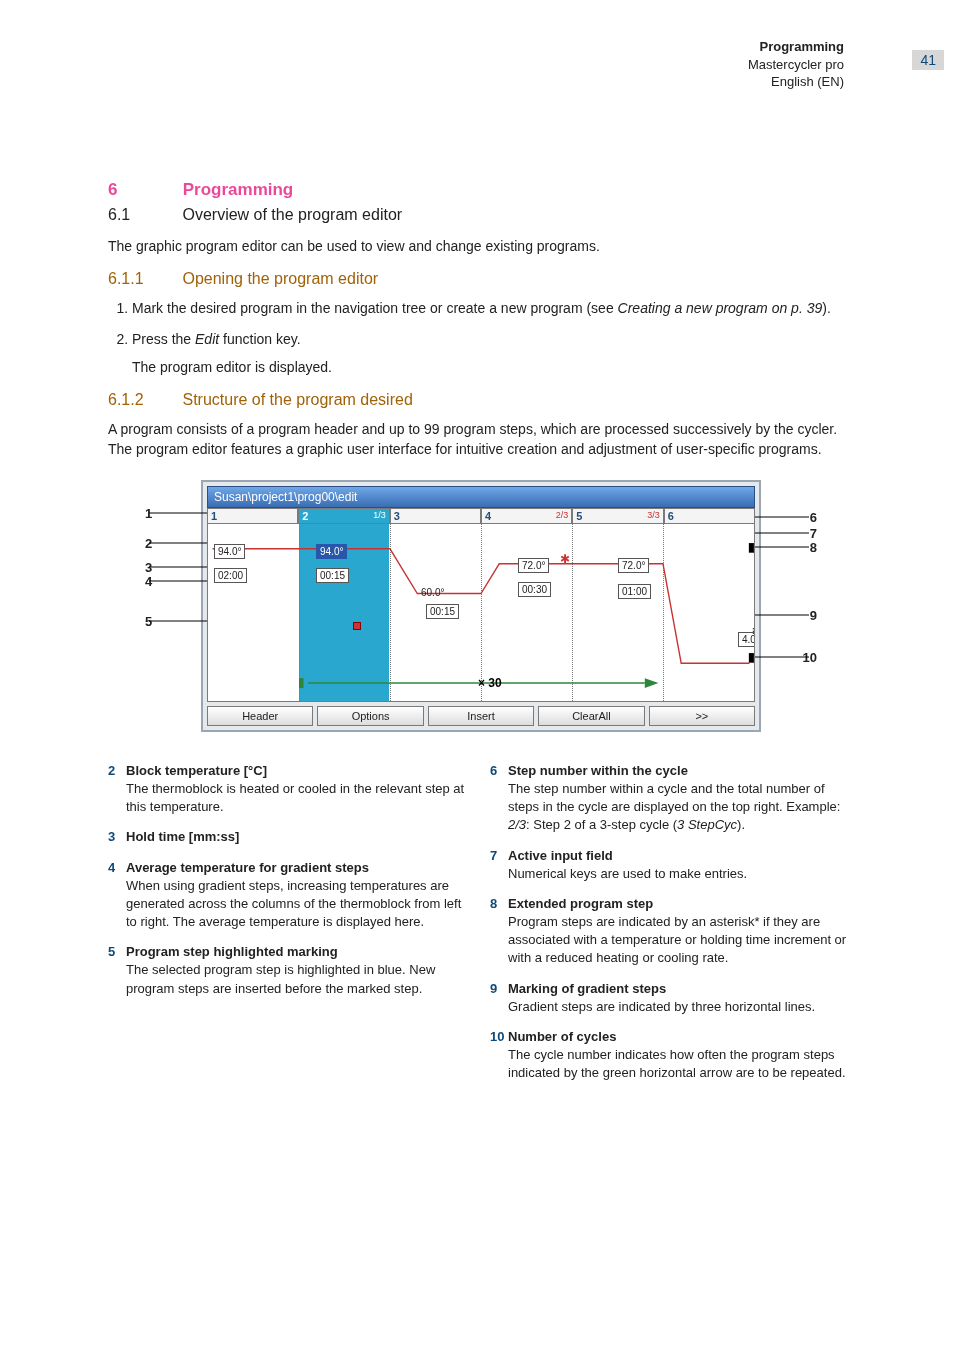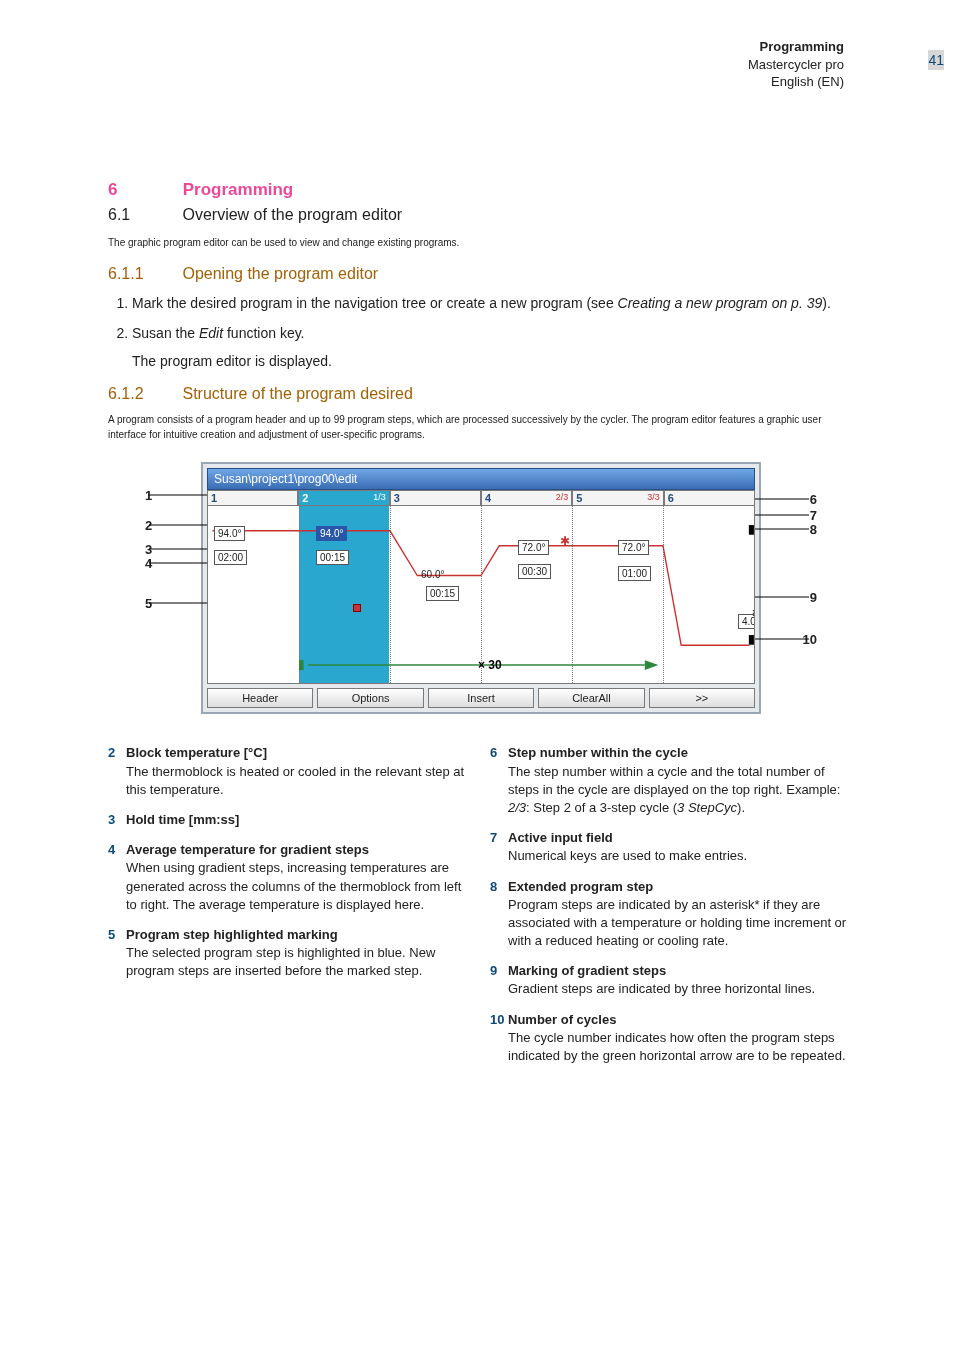--- a/index.html
+++ b/index.html
@@ -11,41 +11,41 @@
     width: 954px;
     min-height: 1350px;
     position: relative;
   }
   .page-num {
     position: absolute;
     top: 50px;
     right: 10px;
     background:#d7d7d7;
     font-size: 14px;
-    padding:2px 0;
+    padding:2px 8px;
     color:#0d4a7a;
   }
   .header-block {
     position:absolute;
     top:38px; right:110px;
     text-align:right;
     font-size:13px;
     line-height:1.35;
   }
   .header-block .b { font-weight:bold; }
   .content {
     padding: 180px 100px 40px 108px;
   }
   h1 { font-size: 17px; font-weight: bold; color:#ec4899; margin-bottom: 6px; }
   h1 .num { display:inline-block; width:70px; }
   .sub1 { font-size: 16px; color:#222; margin-bottom:12px; }
   .sub1 .num { display:inline-block; width:70px; }
   .sub2 { font-size: 16px; color:#a16207; margin: 14px 0 10px; }
   .sub2 .num { display:inline-block; width:70px; }
-  p.body { font-size:10px; line-height:1.45; margin-bottom:10px; }
+  p.body { font-size:14px; line-height:1.45; margin-bottom:10px; }
   ol.steps { list-style: decimal; padding-left: 24px; margin-bottom:10px; }
   ol.steps li { margin-bottom:10px; line-height:1.45;margin-top:9px; }
   em.it { font-style: italic; }
   .indent { margin-left:24px; margin-bottom:6px; }
 
   
   .diagram-wrap {
     position:relative;
     width:560px;
     margin: 20px auto 30px;
@@ -131,21 +131,21 @@
   <div class="sub2">
     <span class="num">6.1.1</span>
     <span>Opening the program editor</span>
   </div>
 
   <ol class="steps">
     <li>
       <span>Mark the desired program in the navigation tree or create a new program (see </span><em class="it">Creating a new program on p. 39</em><span>).</span>
     </li>
     <li>
-      <span>Susan the </span><em class="it">Edit</em><span> function key.</span>
+      <span>Press the </span><em class="it">Edit</em><span> function key.</span>
       <div class="indent" style="margin-top:8px;margin-left:0">The program editor is displayed.</div>
     </li>
   </ol>
 
   <div class="sub2">
     <span class="num">6.1.2</span>
     <span>Structure of the program desired</span>
   </div>
 
   <p class="body">A program consists of a program header and up to 99 program steps, which are processed successively by the cycler. The program editor features a graphic user interface for intuitive creation and adjustment of user-specific programs.</p>

